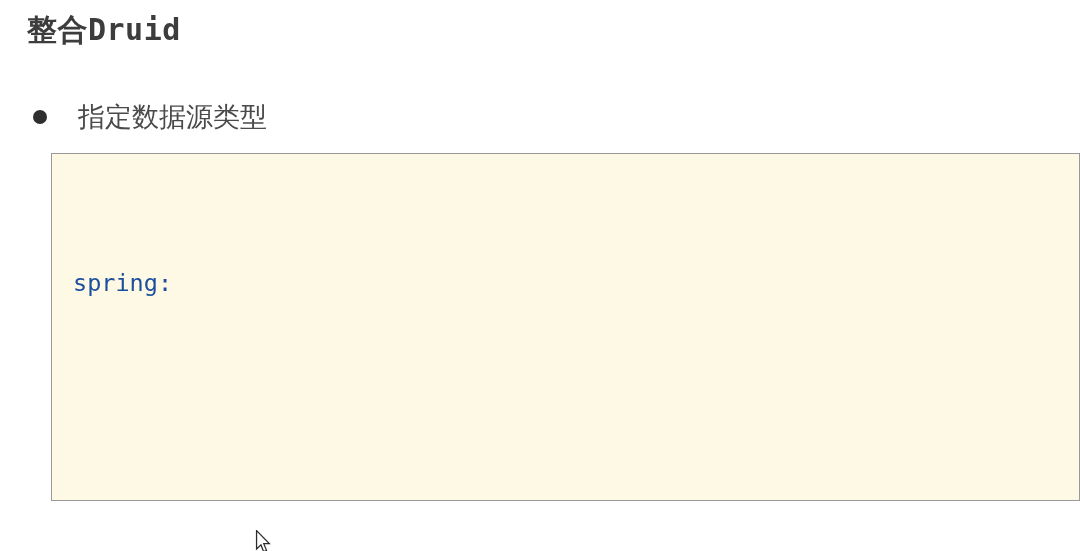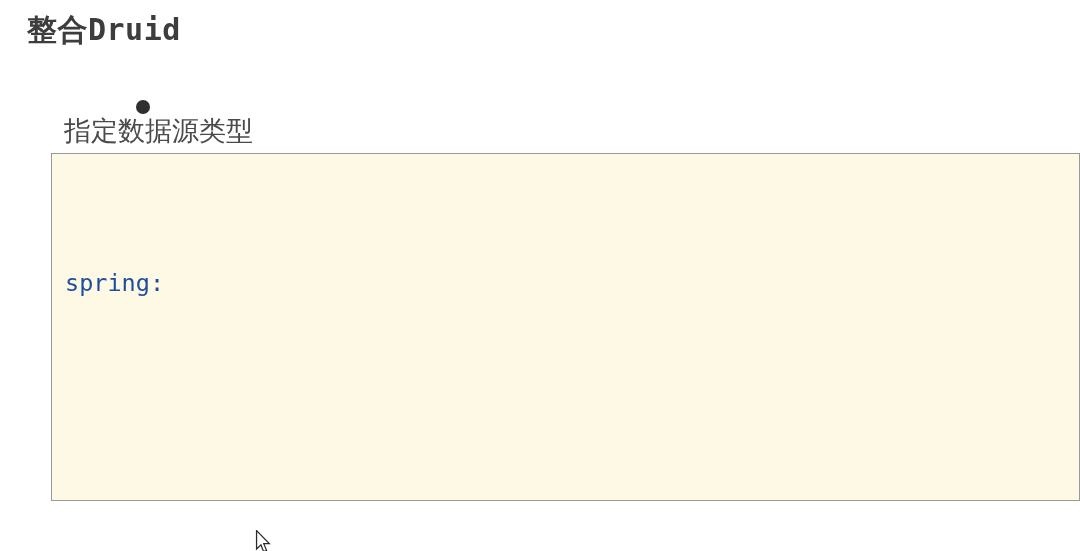--- a/index.html
+++ b/index.html
@@ -25,21 +25,20 @@
     line-height: 44px;
     letter-spacing: 0.5px;
     color: var(--heading-text, #3d3d3d);
   }
   .bullet-row {
     position: absolute;
     left: 33px;
     top: 100px;
     display: flex;
     align-items: center;
-    flex-direction: column;
   }
   .dot {
     width: 14px;
     height: 14px;
     border-radius: 50%;
     background: var(--bullet-dot, #2f2f2f);
     flex: 0 0 auto;
   }
   .bullet-text {
     margin-left: 31px;
@@ -57,21 +56,21 @@
     background: var(--code-background, #fdf9e4);
     border: 1px solid var(--code-border, #999999);
     padding: 13px 8px 7px 13px;
     font-family: "DejaVu Sans Mono", "Liberation Mono", monospace;
     font-size: 23.5px;
     line-height: 46.4px;
     white-space: pre;
     overflow: hidden;
   }
   .code-line { white-space: pre; }
-  .indent-0 { padding-left: 0; }
+  .indent-0 { padding-left: 0; margin-left: 8px; }
   .indent-1 { padding-left: 28px; }
   .k { color: var(--yaml-key, #1c4e9e); }
   .v { color: var(--yaml-value, #1a1a1a); margin-left: 14px; }
   .cursor {
     position: absolute;
     left: 255px;
     top: 530px;
     width: 17px;
     height: 24px;
   }

